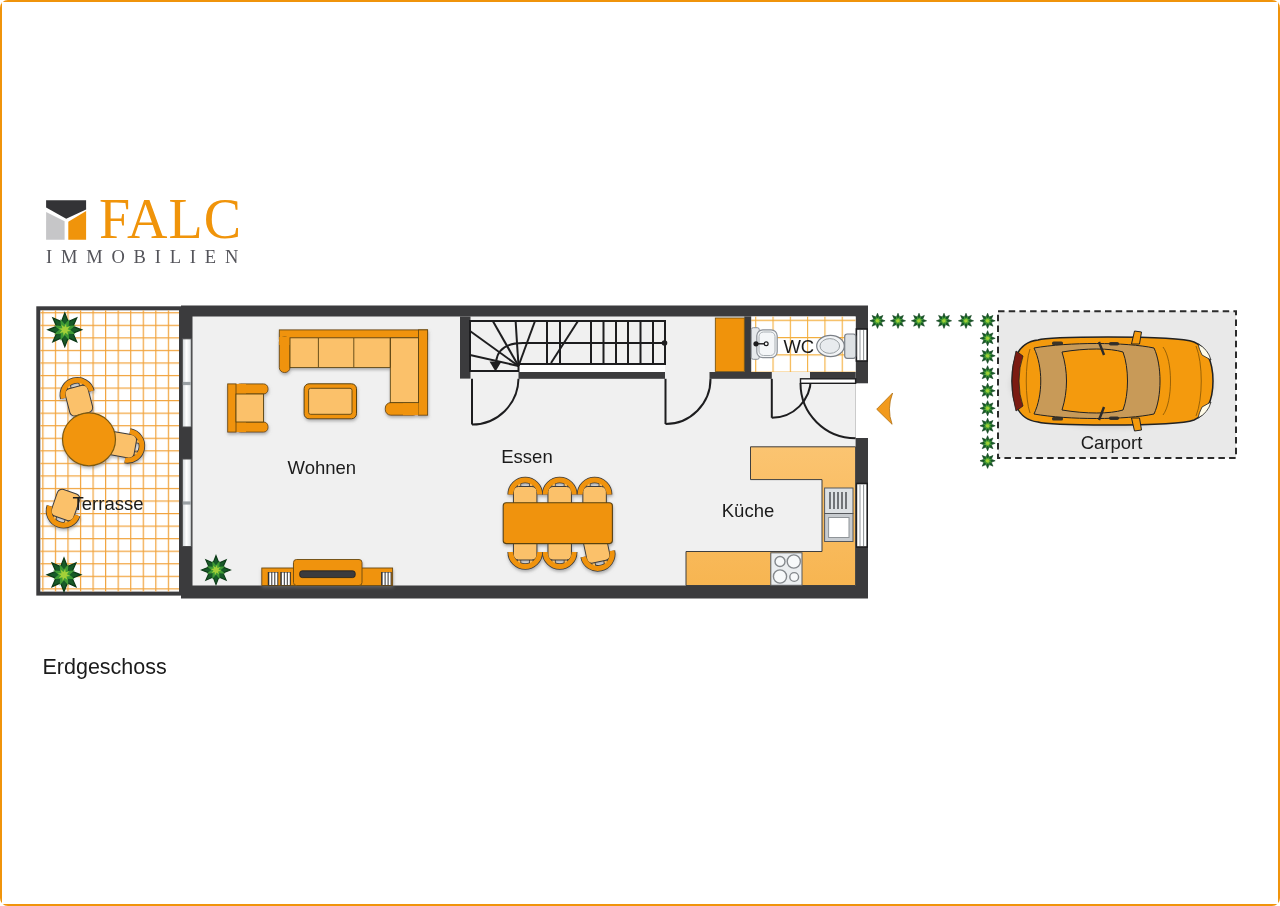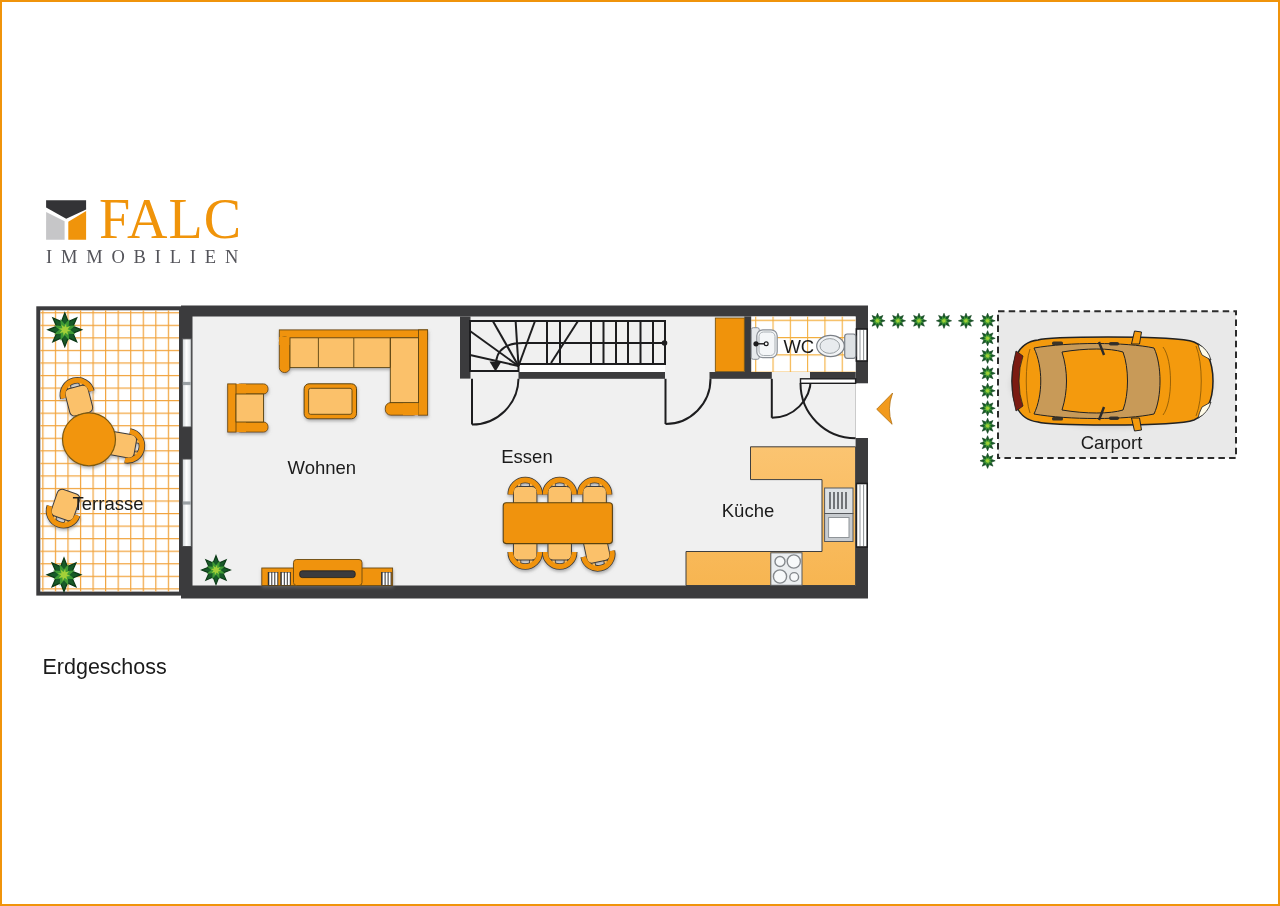--- a/index.html
+++ b/index.html
@@ -1,17 +1,17 @@
 <!DOCTYPE html>
 <html><head>
 <meta charset="utf-8">
 <style>
   html,body{margin:0;padding:0;background:#ffffff;}
   #page{position:relative;width:1280px;height:906px;overflow:hidden;
-        font-family:"Liberation Sans", sans-serif;}
+        font-family:"Liberation Sans", sans-serif;border-radius:8px;}
 </style>
 </head>
 <body>
 <div id="page">
 <svg width="1280" height="906" viewBox="0 0 1280 906" xmlns="http://www.w3.org/2000/svg">
 <defs>
   <filter id="soft" x="-30%" y="-30%" width="160%" height="160%">
           <feGaussianBlur stdDeviation="3"></feGaussianBlur>
         </filter>
   <filter id="fsh" x="-25%" y="-25%" width="150%" height="150%">

